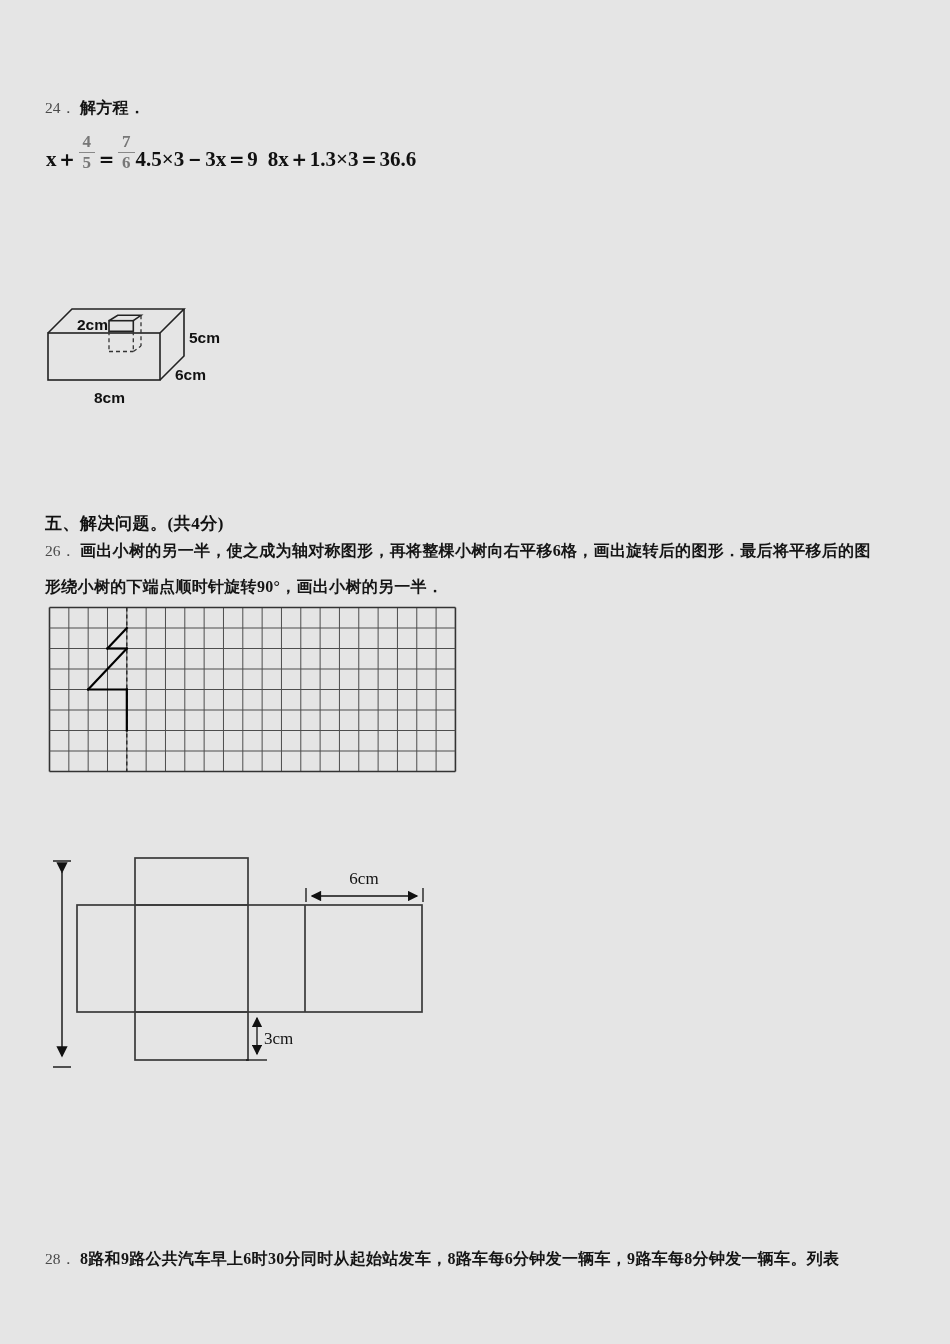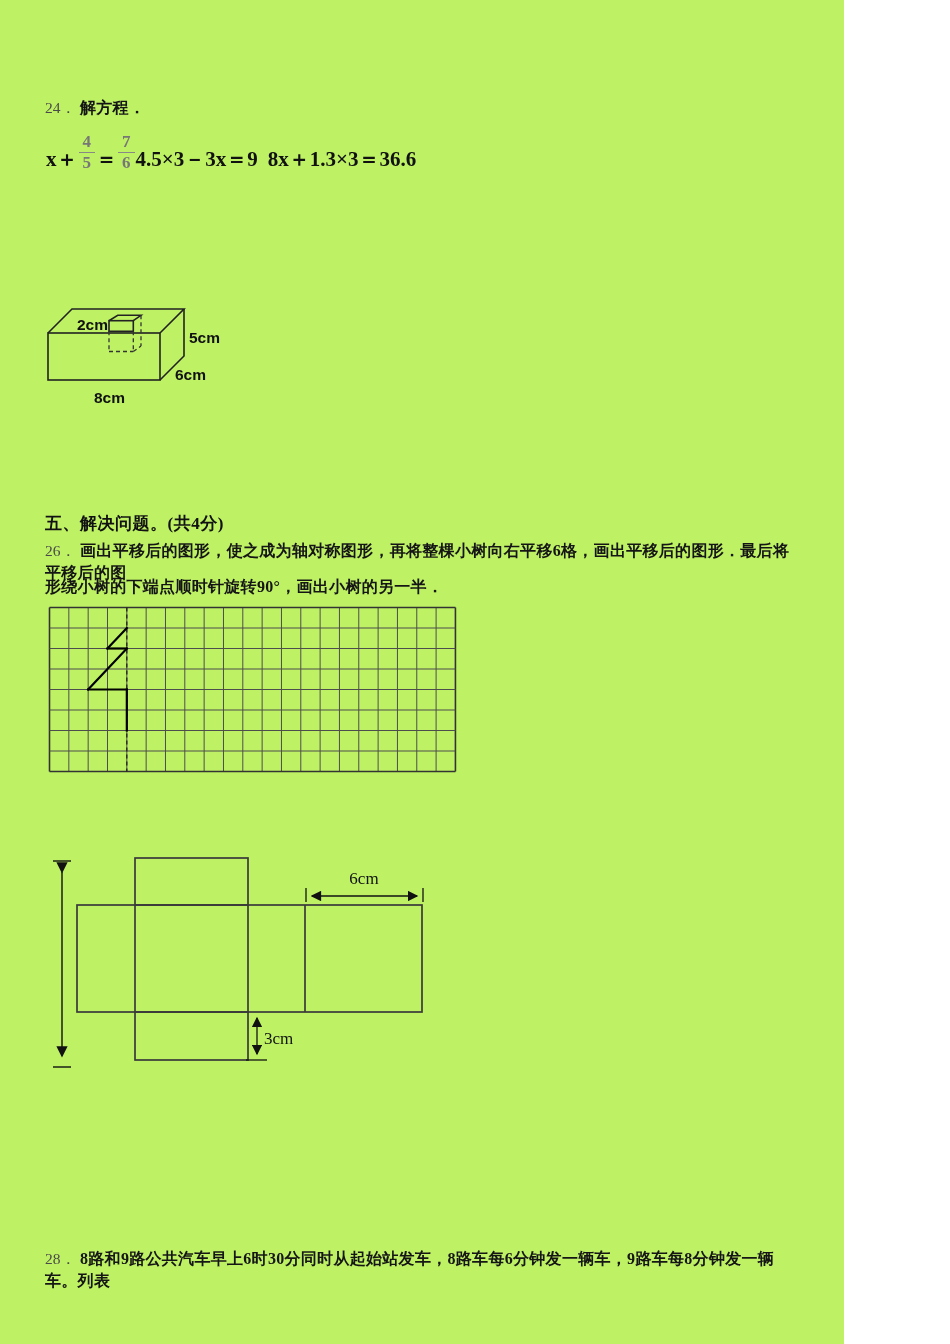--- a/index.html
+++ b/index.html
@@ -1,16 +1,16 @@
 <!DOCTYPE html>
 <html lang="zh"><head>
 <meta charset="utf-8">
 <style>
   html,body{margin:0;padding:0;background:#fff;}
-  #page{position:relative;width:844px;height:1344px;background:#bef264;overflow:hidden;
+  #page{position:relative;width:950px;height:1344px;background:#e5e5e5;overflow:hidden;
         font-family:"Liberation Serif","DejaVu Serif",serif;color:#111;}
   .qline{position:absolute;left:45px;right:40px;font-size:16px;font-weight:700;
          line-height:1.35;letter-spacing:.3px;color:#151515;}
   .qnum{font-weight:400;color:#4a4a4a;font-size:15.5px;letter-spacing:0;margin-right:4px;}
   .sechead{position:absolute;left:45px;font-size:17px;font-weight:700;color:#111;letter-spacing:.5px;}
   
   .eqrow{position:absolute;left:46px;top:130px;display:flex;align-items:center;height:58px;
          font-size:21px;font-weight:700;color:#111;}
   .frac{display:flex;flex-direction:column;align-items:center;margin:-14px 1px 0 1px;
         font-size:17px;font-weight:600;color:#777;line-height:1.05;}
@@ -63,21 +63,21 @@
     </g>
     <text class="sansdim" x="68" y="30" text-anchor="end" font-size="15.5" fill="#111">2cm</text>
     <text class="sansdim" x="149" y="43" font-size="15.5" fill="#111">5cm</text>
     <text class="sansdim" x="135" y="80" font-size="15.5" fill="#111">6cm</text>
     <text class="sansdim" x="54" y="103" font-size="15.5" fill="#111">8cm</text>
   </svg>
 
   <div class="sechead" style="top:512px;">五、解决问题。(共4分)</div>
 
   <div class="qline" style="top:540px;">
-    <span class="qnum">26．</span><span>画出平移后的图形，使之成为轴对称图形，再将整棵小树向右平移6格，画出平移后的图形．最后将平移后的图</span>
+    <span class="qnum">26．</span><span>画出小树的另一半，使之成为轴对称图形，再将整棵小树向右平移6格，画出旋转后的图形．最后将平移后的图</span>
   </div>
   <div class="qline" style="top:576px;">
     <span>形绕小树的下端点顺时针旋转90°，画出小树的另一半．</span>
   </div>
 
   <svg style="position:absolute;left:48px;top:606px;" width="409" height="167">
       <line x1="1.5" y1="1.5" x2="1.5" y2="165.5" stroke="#333333" stroke-width="1.6"></line>
       <line x1="20.83" y1="1.5" x2="20.83" y2="165.5" stroke="#4d4d4d" stroke-width="1"></line>
       <line x1="40.16" y1="1.5" x2="40.16" y2="165.5" stroke="#4d4d4d" stroke-width="1"></line>
       <line x1="59.489999999999995" y1="1.5" x2="59.489999999999995" y2="165.5" stroke="#4d4d4d" stroke-width="1"></line>

